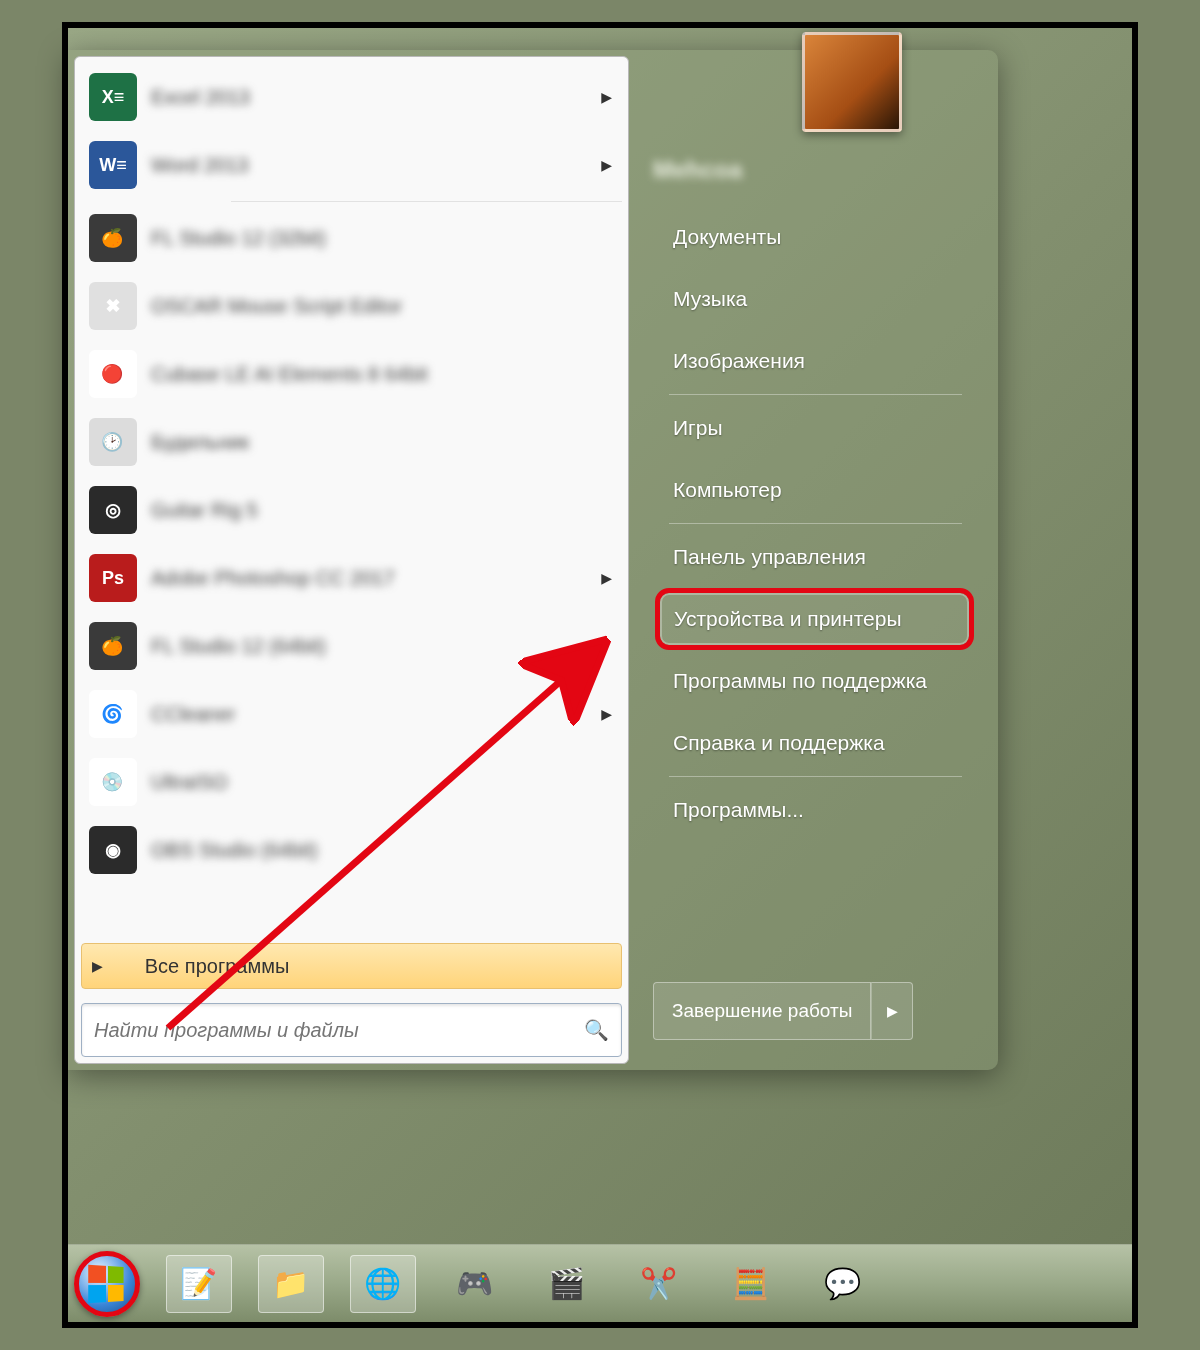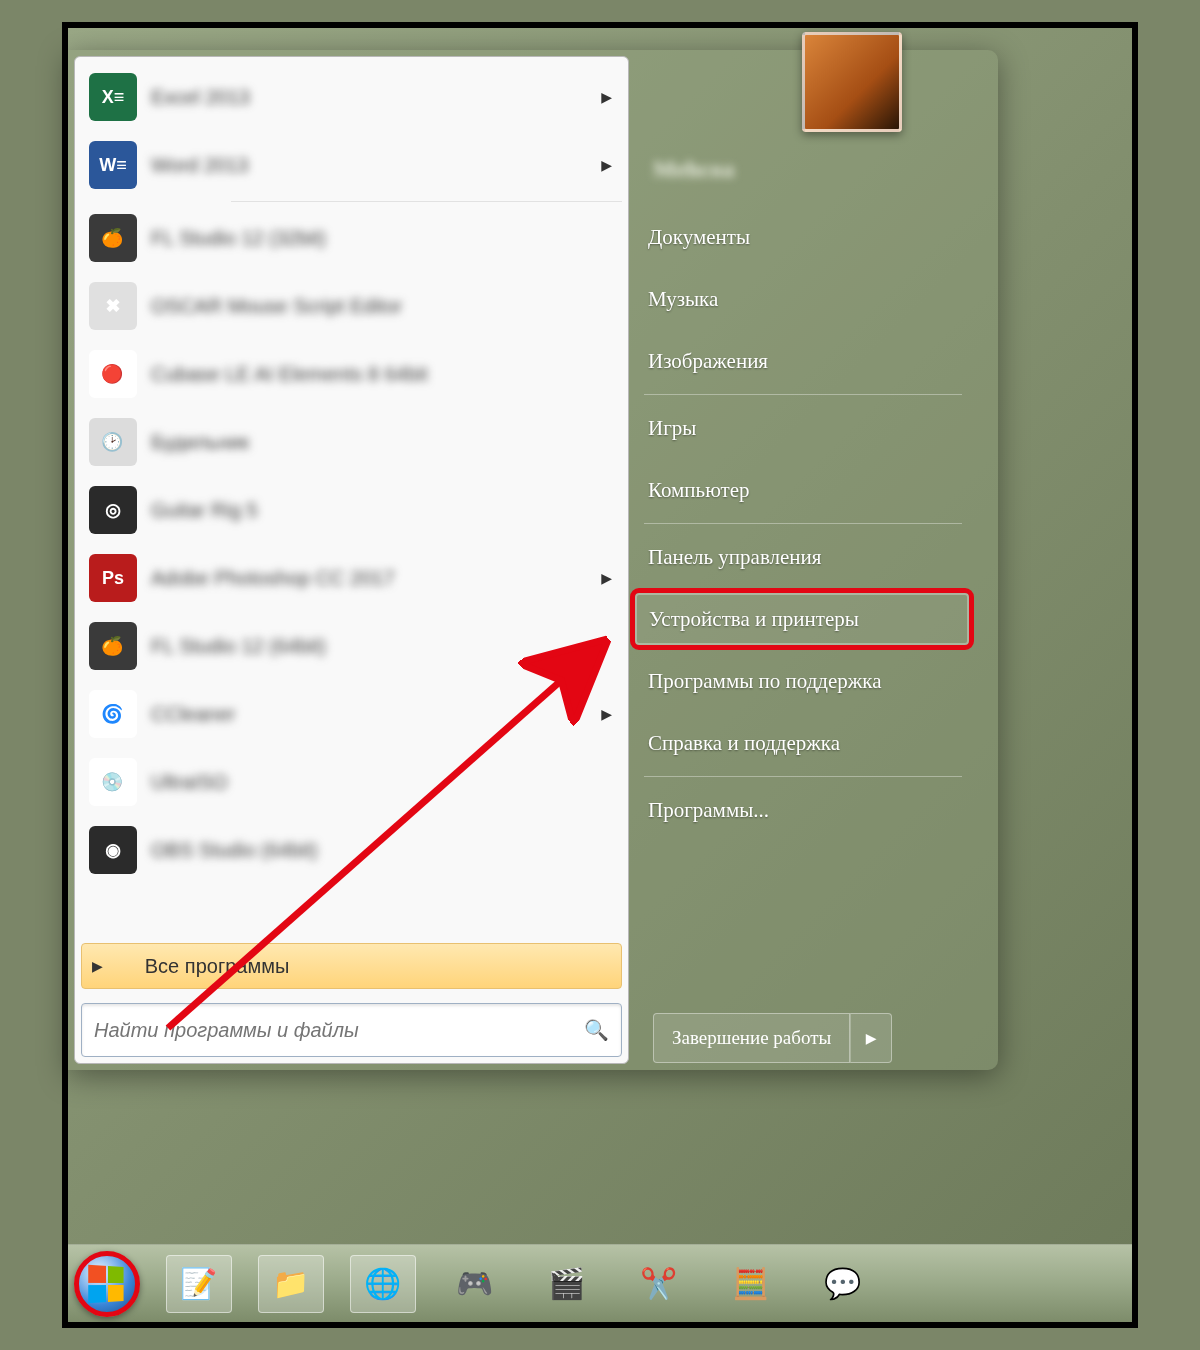--- a/index.html
+++ b/index.html
@@ -104,24 +104,23 @@
     outline: none;
     font-size: 20px;
     font-style: italic;
     color: #777;
     background: transparent;
   }
   .search-box .sicon { color: #3b7cc4; font-size: 20px; }
 
   .right-panel {
     flex: 1;
-    padding: 150px 18px 0 15px;
+    padding: 150px 18px 0 40px;
     position: relative;
     color: #fff;
-    font-family: Liberation Serif, serif;
   }
   .avatar {
     position: absolute;
     top: -24px; right: 90px;
     width: 100px; height: 100px;
     border: 3px solid rgba(255,255,255,0.7);
     background: linear-gradient(135deg,#d9843a,#a54e14 60%,#2a1606);
     border-radius: 4px;
     box-shadow: 0 3px 10px rgba(0,0,0,0.4);
   }
@@ -142,31 +141,31 @@
     text-shadow: 0 1px 2px rgba(0,0,0,0.4);
     padding-left: 4px;
   }
   .r-divider {
     border: none;
     border-top: 1px solid rgba(255,255,255,0.35);
     margin: 2px 12px 2px 0;
   }
   .r-highlight {
     border: 5px solid #e30613;
-    border-radius: 9px;
+    border-radius: 14px;
     margin-left: -14px;
     padding-left: 14px;
     box-shadow: 0 0 0 2px rgba(255,255,255,0.3) inset;
     background: rgba(255,255,255,0.05);
   }
   .shutdown {
     position: absolute;
-    bottom: 1px; left: 24px;
-    display: flex;
-    height: 50px;
+    bottom: 24px; left: 24px;
+    display: flex;
+    height: 58px;
   }
   .shutdown .main {
     background: rgba(255,255,255,0.12);
     border: 1px solid rgba(255,255,255,0.4);
     color: #fff;
     font-size: 19px;
     padding: 0 18px;
     display: flex; align-items: center;
     border-radius: 4px 0 0 4px;
   }

